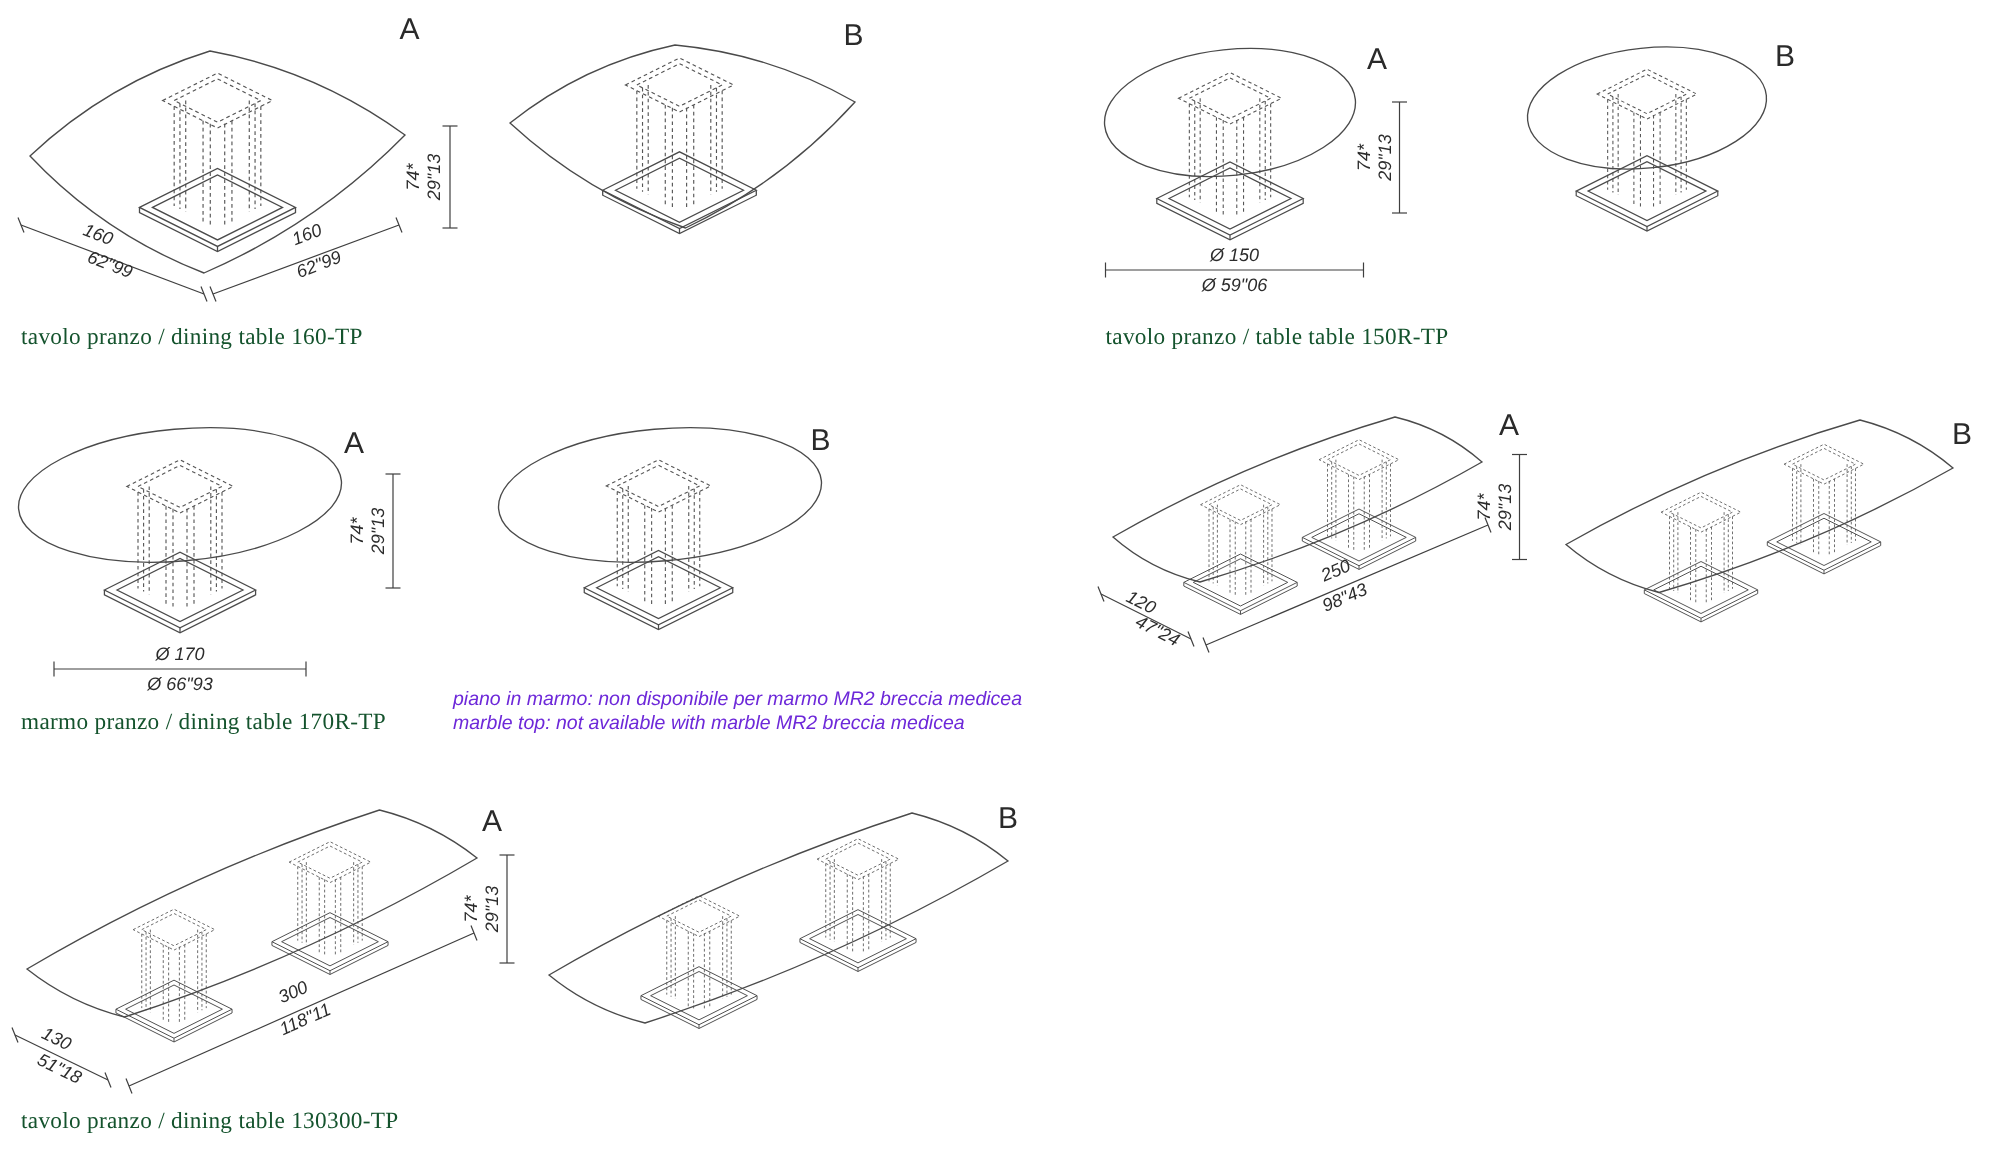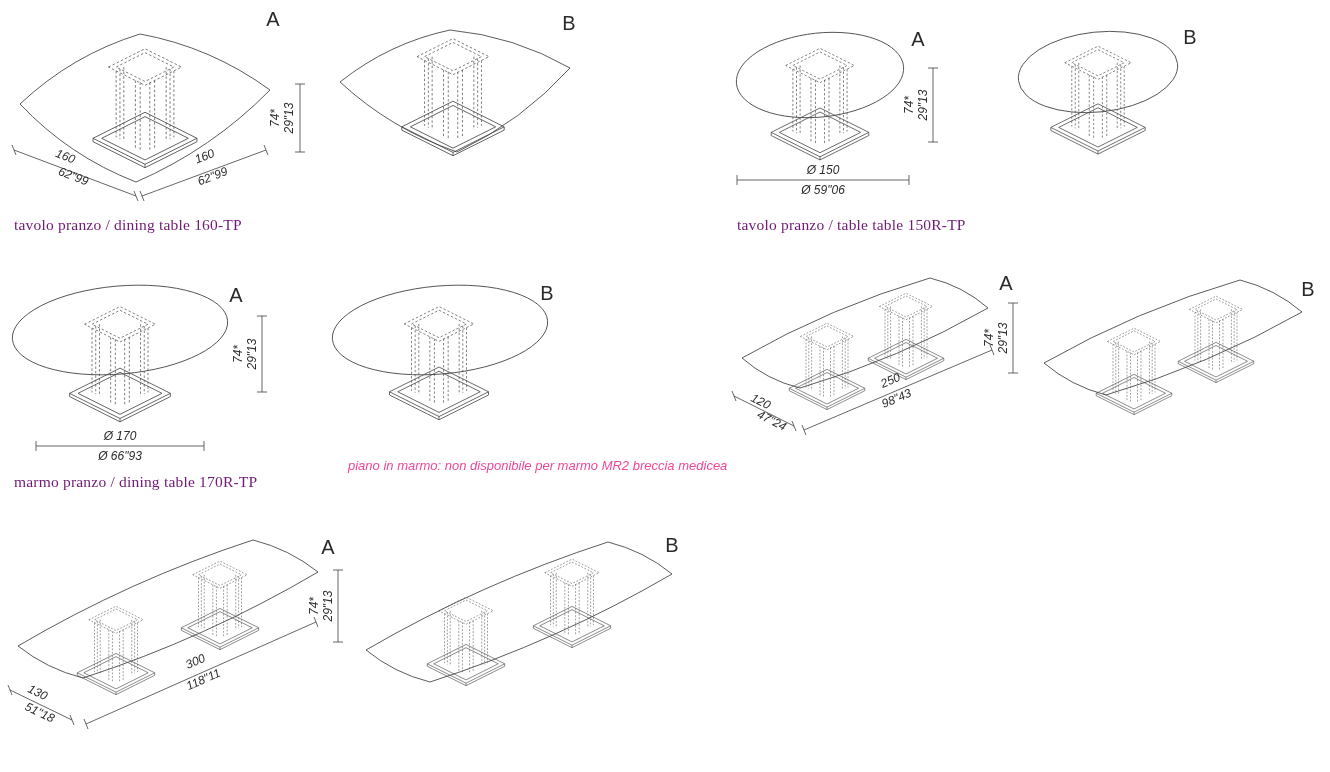--- a/index.html
+++ b/index.html
@@ -5,26 +5,26 @@
   * { margin:0; padding:0; box-sizing:border-box; }
   html,body { background:#ffffff; }
   body {
     width:1330px; height:772px; position:relative; overflow:hidden;
     font-family:"Liberation Sans", sans-serif; color:#222;
   }
   .abs { position:absolute; }
   .caption {
     position:absolute;
     font-family:"Liberation Serif", serif;
-    font-size:15.5px; color:#701a75; letter-spacing:.2px; white-space:nowrap;
+    font-size:15.5px; color:#14532d; letter-spacing:.2px; white-space:nowrap;
   }
   .note {
     position:absolute;
     font-family:"Liberation Sans", sans-serif;
-    font-style:italic; font-size:13px; line-height:16px; color:#ec4899; white-space:nowrap;margin-left:46px;
+    font-style:italic; font-size:13px; line-height:16px; color:#6d28d9; white-space:nowrap;
   }
   svg { overflow:visible; }
   .top  { fill:none; stroke:#4a4a4a; stroke-width:0.9; }
   .ln   { fill:none; stroke:#4a4a4a; stroke-width:0.9; }
   .dsh  { fill:none; stroke:#555555; stroke-width:0.8; stroke-dasharray:2.6 2.2; }
   .dim  { stroke:#3f3f3f; stroke-width:0.8; fill:none; }
   .dimtxt {
     font-family:"Liberation Sans", sans-serif; font-style:italic;
     font-size:12px; fill:#2c2c2c; text-anchor:middle;
   }
@@ -149,20 +149,21 @@
   </svg>
 
   <svg class="abs" style="left:322px;top:280px" width="246" height="178" viewBox="0 0 246 178">
     <use href="#ped" x="62" y="20" width="110" height="124"></use>
     <ellipse class="top" cx="118" cy="50" rx="108" ry="44" transform="rotate(-5 118 50)"></ellipse>
     <text class="vlab" x="225" y="20">B</text>
   </svg>
 
   <div class="note" style="left:302px;top:458px">
     <div>piano in marmo: non disponibile per marmo MR2 breccia medicea</div>
+    <div>marble top: not available with marble MR2 breccia medicea</div>
   </div>
 
   <div class="caption" style="left:14px;top:473px">marmo pranzo / dining table 170R-TP</div>
 
   <svg class="abs" style="left:730px;top:268px" width="295" height="218" viewBox="0 0 295 218">
     <use href="#ped" x="55" y="45" width="84" height="105"></use>
     <use href="#ped" x="134" y="15" width="84" height="105"></use>
     <path class="top" d="M12,90 Q101,39 200,10 Q233,18 258,40 Q169,91 70,120 Q37,112 12,90 Z"></path>
     <g class="dim">
       <line x1="4" y1="128" x2="64" y2="158"></line>
@@ -227,14 +228,15 @@
   <svg class="abs" style="left:356px;top:530px" width="348" height="215" viewBox="0 0 348 215">
     <use href="#ped" x="67" y="58" width="86" height="105"></use>
     <use href="#ped" x="173" y="20" width="86" height="105"></use>
     <path class="top" d="M10,120 Q125,53 252,12 Q288,21 316,44 Q201,111 74,152 Q38,143 10,120 Z"></path>
     <text class="vlab" x="316" y="22">B</text>
   </svg>
 
   <div class="note" style="left:302px;top:725px">
   </div>
 
+  <div class="caption" style="left:14px;top:739px">tavolo pranzo / dining table 130300-TP</div>
 
 </div>
 
 </body></html>

